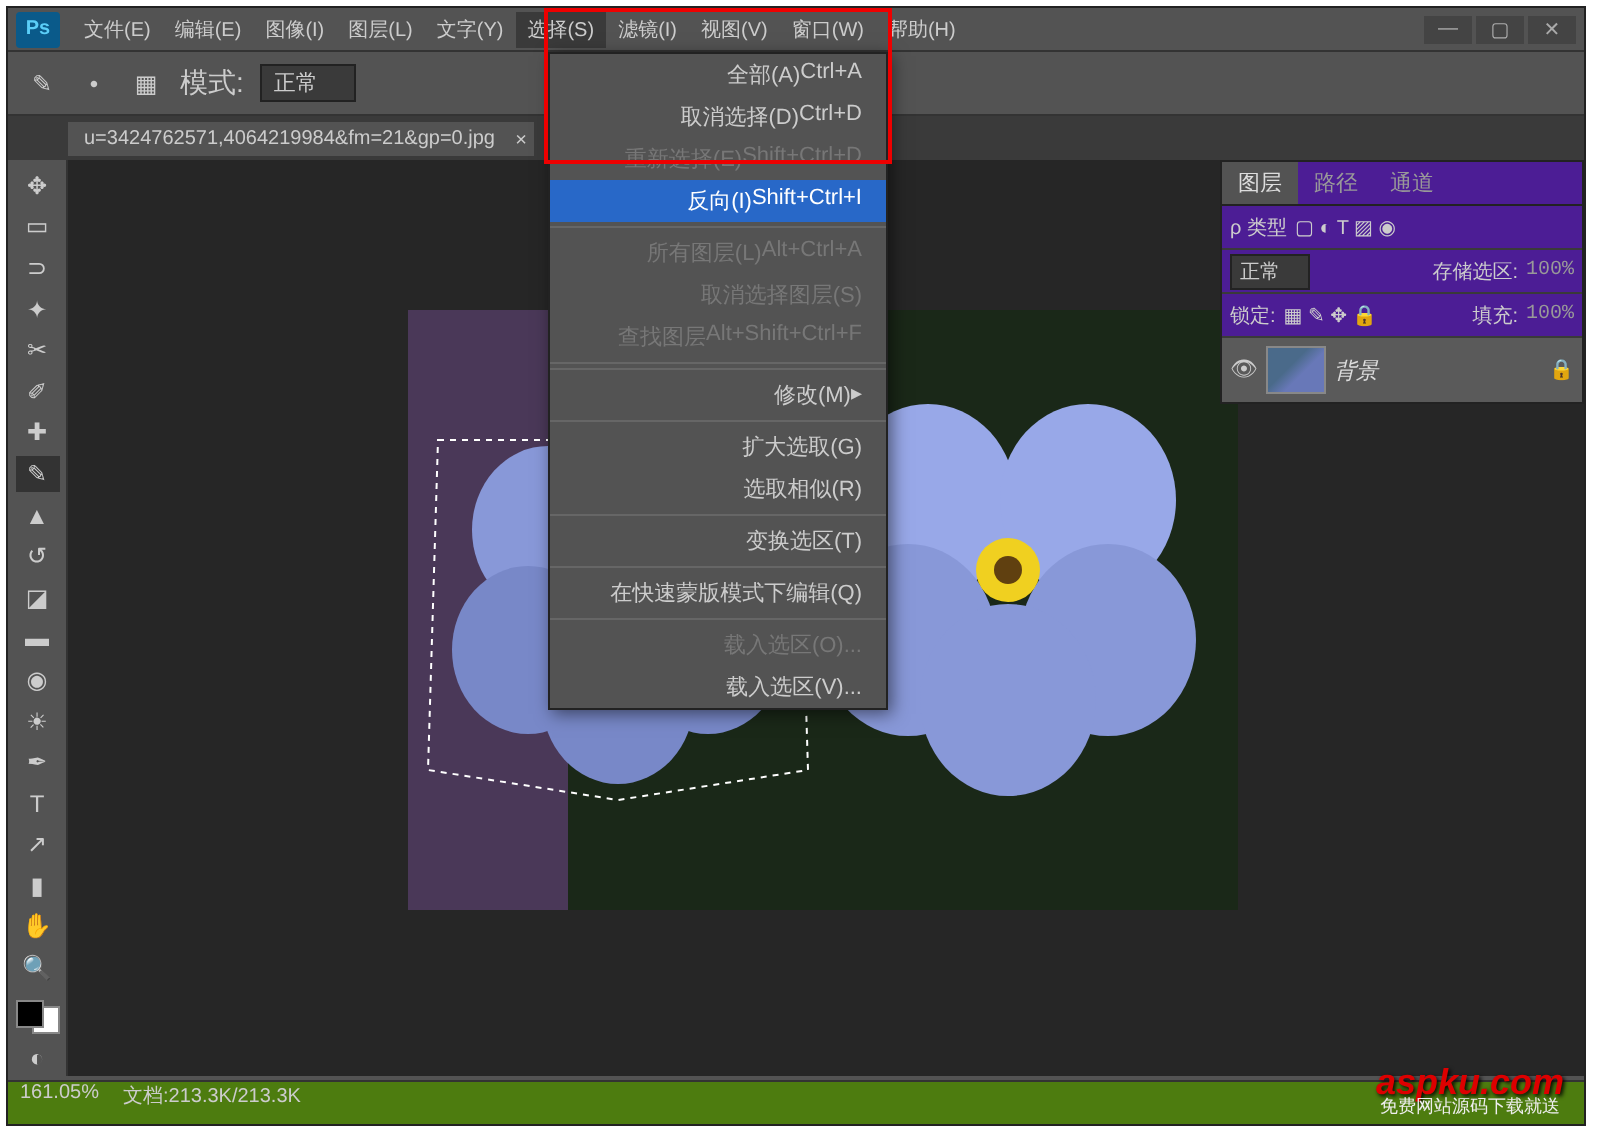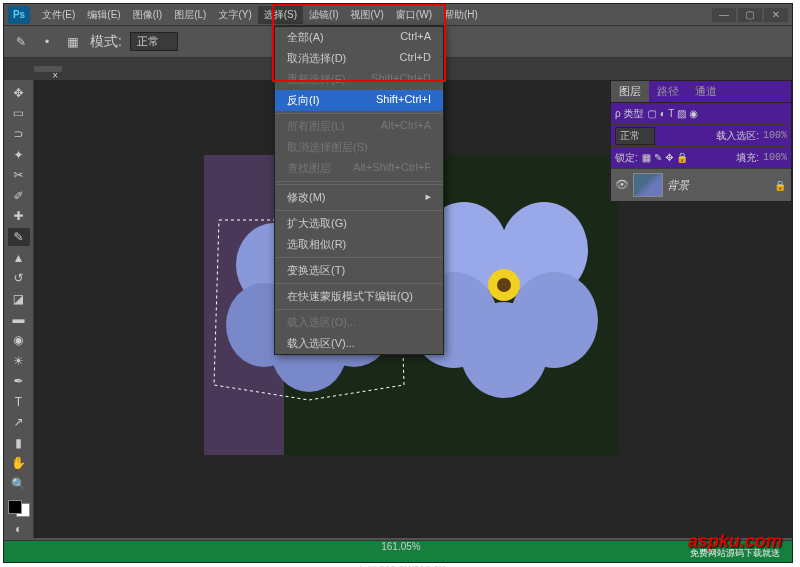--- a/index.html
+++ b/index.html
@@ -34,26 +34,26 @@
     .panel-row { display: flex; align-items: center; height: 22px; padding: 0 4px; border-bottom: 1px solid #3a3a3a; gap: 4px; }
     .panel-label { color: #ccc; font-size: 10px; }
     .panel-select { background: #3a3a3a; color: #ccc; font-size: 10px; padding: 1px 14px 1px 4px; border: 1px solid #222; }
     .panel-value { color: #999; font-size: 10px; font-family: Liberation Mono, monospace; }
     .layer-row { display: flex; align-items: center; height: 32px; padding: 2px 4px; background: #5a5a5a; gap: 4px; }
     .layer-eye { width: 14px; height: 14px; color: #ccc; font-size: 11px; }
     .layer-thumb { width: 30px; height: 24px; background: linear-gradient(135deg,#4a6a8a 40%,#6878b8 60%); border: 1px solid #888; }
     .layer-name { color: #ddd; font-size: 11px; font-style: italic; }
     .layer-lock { margin-left: auto; color: #999; font-size: 10px; }
     .dropdown { position: absolute; left: 270px; top: 22px; width: 170px; background: #535353; border: 1px solid #222; box-shadow: 2px 2px 8px rgba(0,0,0,0.5); z-index: 100; }
-    .dd-item { display: flex; justify-content: space-between; color: #ccc; font-size: 11px; padding: 3px 12px; cursor: pointer; }
+    .dd-item { display: flex; justify-content: flex-end; color: #ccc; font-size: 11px; padding: 3px 12px; cursor: pointer; }
     .dd-item.disabled { color: #777; }
     .dd-item.highlighted { background: #2868c8; color: #fff; }
     .dd-sep { height: 1px; background: #666; margin: 2px 0; }
     .red-box { position: absolute; left: 268px; top: 0px; width: 174px; height: 78px; border: 2px solid #e00; z-index: 101; pointer-events: none; }
-    .status-bar { position: absolute; bottom: 0; left: 0; right: 0; height: 22px; background: #15803d; border-top: 1px solid #333; display: flex; align-items: center; padding-left: 6px; gap: 12px; flex-direction: column; }
+    .status-bar { position: absolute; bottom: 0; left: 0; right: 0; height: 22px; background: #4d7c0f; border-top: 1px solid #333; display: flex; padding-left: 6px; gap: 12px; }
     .status-text { color: #ccc; font-size: 10px; }
     .watermark { position: absolute; right: 10px; bottom: 10px; color: #d00; font-size: 18px; font-weight: bold; font-style: italic; text-shadow: 1px 1px 2px #000; z-index: 200; }
     .watermark-sub { position: absolute; right: 12px; bottom: 2px; color: #eee; font-size: 9px; z-index: 200; }
     .flower-svg { width: 100%; height: 100%; display: block; }
   </style>
 </head>
 <body>
 
 <div class="app">
   <div class="menubar">
@@ -146,20 +146,21 @@
   <div class="toolbar">
     <div class="tool-icon">✎</div>
     <div class="tool-icon">•</div>
     <div class="tool-icon">▦</div>
     <span class="tool-label">模式:</span>
     <span class="tool-select">正常</span>
   </div>
 
   <div class="tab-bar">
     <div class="tab">
+      <span>u=3424762571,4064219984&amp;fm=21&amp;gp=0.jpg</span>
       <span class="tab-close">×</span>
     </div>
   </div>
 
   <div class="main">
     <div class="left-tools">
       <div class="lt-btn">✥</div>
       <div class="lt-btn">▭</div>
       <div class="lt-btn">⊃</div>
       <div class="lt-btn">✦</div>
@@ -222,21 +223,21 @@
       <span class="panel-tab active">图层</span>
       <span class="panel-tab">路径</span>
       <span class="panel-tab">通道</span>
     </div>
     <div class="panel-row">
       <span class="panel-label">ρ 类型</span>
       <span class="panel-label">▢ ◐ T ▨ ◉</span>
     </div>
     <div class="panel-row">
       <span class="panel-select">正常</span>
-      <span class="panel-label" style="margin-left:auto">载入选区:</span>
+      <span class="panel-label" style="margin-left:auto">存储选区:</span>
       <span class="panel-value">100%</span>
     </div>
     <div class="panel-row">
       <span class="panel-label">锁定:</span>
       <span class="panel-label">▦ ✎ ✥ 🔒</span>
       <span class="panel-label" style="margin-left:auto">填充:</span>
       <span class="panel-value">100%</span>
     </div>
     <div class="layer-row">
       <span class="layer-eye">👁</span>

